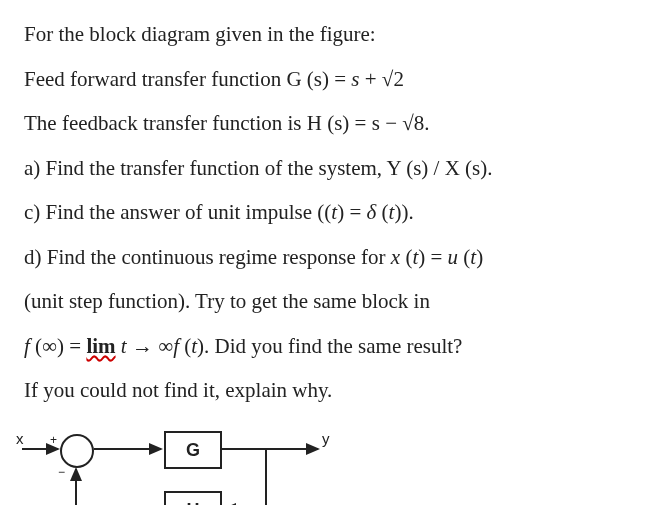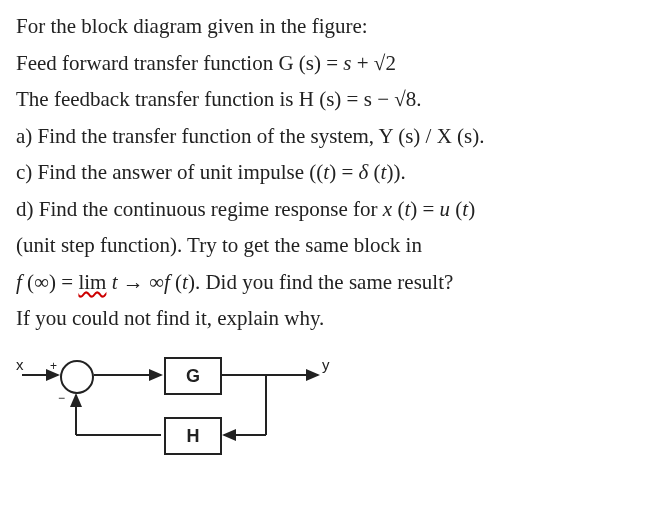--- a/index.html
+++ b/index.html
@@ -10,21 +10,21 @@
     background: #ffffff;
     font-family: "Georgia", "Times New Roman", serif;
     font-size: 21px;
     color: #222;
     line-height: 1.55;
   }
   .page {
     padding: 6px 12px 8px 12px;
   }
   .line {
-    margin: 4px;
+    margin: 12px;
   }
   .ital { font-style: italic; }
   .diagram {
     position: relative;
     width: 350px;
     height: 120px;
     margin-top: 10px;
     margin-left: 4px;
   }
   .lbl {
@@ -66,21 +66,21 @@
   <p class="line">The feedback transfer function is H (s) = s − √8.</p>
   <p class="line">a) Find the transfer function of the system, Y (s) / X (s).</p>
   <p class="line">
     <span>c) Find the answer of unit impulse ((</span><span class="ital">t</span><span>) = </span><span class="ital">δ</span><span> (</span><span class="ital">t</span><span>)).</span>
   </p>
   <p class="line">
     <span>d) Find the continuous regime response for </span><span class="ital">x</span><span> (</span><span class="ital">t</span><span>) = </span><span class="ital">u</span><span> (</span><span class="ital">t</span><span>)</span>
   </p>
   <p class="line">(unit step function). Try to get the same block in</p>
   <p class="line">
-    <span class="ital">f</span><span> (∞) = </span><span style="text-decoration: underline wavy #c00; text-decoration-skip-ink: none;">lim</span><span> </span><span class="ital">t</span><span> → ∞</span><span class="ital">f</span><span> (</span><span class="ital">t</span><span>). Did you find the same result?</span>
+    <span class="ital">f</span><span> (∞) = </span><span style="text-decoration: underline wavy #c00; text-decoration-skip-ink: none; font-weight: bold;">lim</span><span> </span><span class="ital">t</span><span> → ∞</span><span class="ital">f</span><span> (</span><span class="ital">t</span><span>). Did you find the same result?</span>
   </p>
   <p class="line">If you could not find it, explain why.</p>
 
   <div class="diagram">
     <svg width="350" height="120" style="position:absolute;left:0;top:0">
       <defs>
         <marker id="arr" markerWidth="8" markerHeight="8" refX="6" refY="3" orient="auto">
           <path d="M0,0 L7,3 L0,6 Z" fill="#222"></path>
         </marker>
       </defs>

